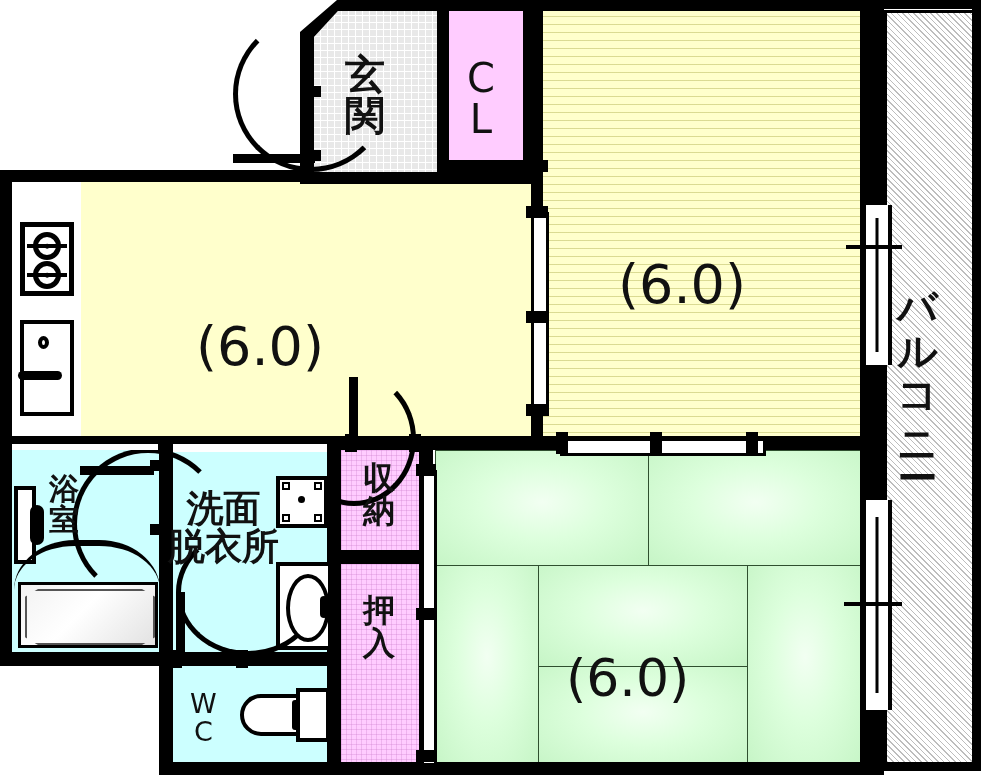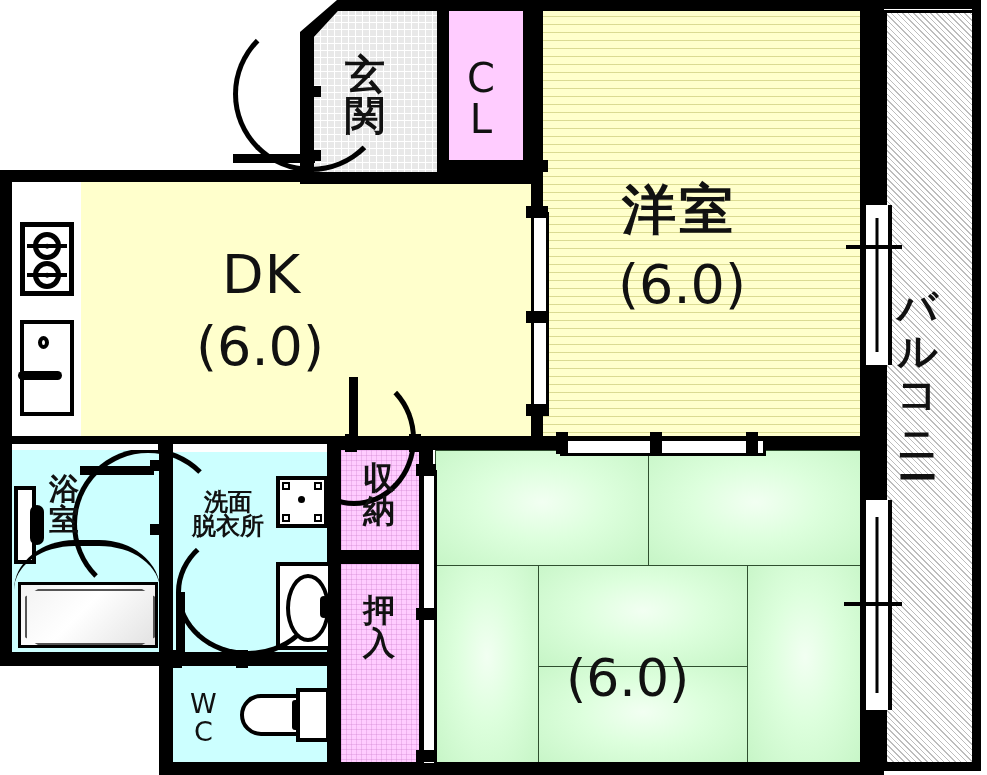--- a/index.html
+++ b/index.html
@@ -266,34 +266,32 @@
   <div class="lab lab-cjk stacked" style="left:345px;top:54px;font-size:40px;">
     <span>玄</span>
     <span>関</span>
   </div>
 
   <div class="lab lab-lat stacked" style="left:467px;top:58px;font-size:40px;">
     <span>C</span>
     <span>L</span>
   </div>
 
-  <div class="lab lab-cjk" style="left:622px;top:183px;font-size:54px;letter-spacing:.06em;">洋室</div>
   <div class="lab lab-lat" style="left:618px;top:258px;font-size:54px;">(6.0)</div>
 
-  <div class="lab lab-lat" style="left:222px;top:248px;font-size:54px;letter-spacing:.02em;">DK</div>
   <div class="lab lab-lat" style="left:196px;top:320px;font-size:54px;">(6.0)</div>
 
   <div class="lab lab-lat" style="left:566px;top:652px;font-size:52px;">(6.0)</div>
 
   <div class="lab lab-cjk stacked" style="left:49px;top:474px;font-size:30px;">
     <span>浴</span>
     <span>室</span>
   </div>
 
-  <div class="lab lab-cjk stacked" style="left:192px;top:490px;font-size:24px;">
+  <div class="lab lab-cjk stacked" style="left:168px;top:490px;font-size:37px;">
     <span>洗面</span>
     <span>脱衣所</span>
   </div>
 
   <div class="lab lab-lat stacked" style="left:190px;top:690px;font-size:27px;">
     <span>W</span>
     <span>C</span>
   </div>
 
   <div class="lab lab-cjk stacked" style="left:363px;top:462px;font-size:32px;">

